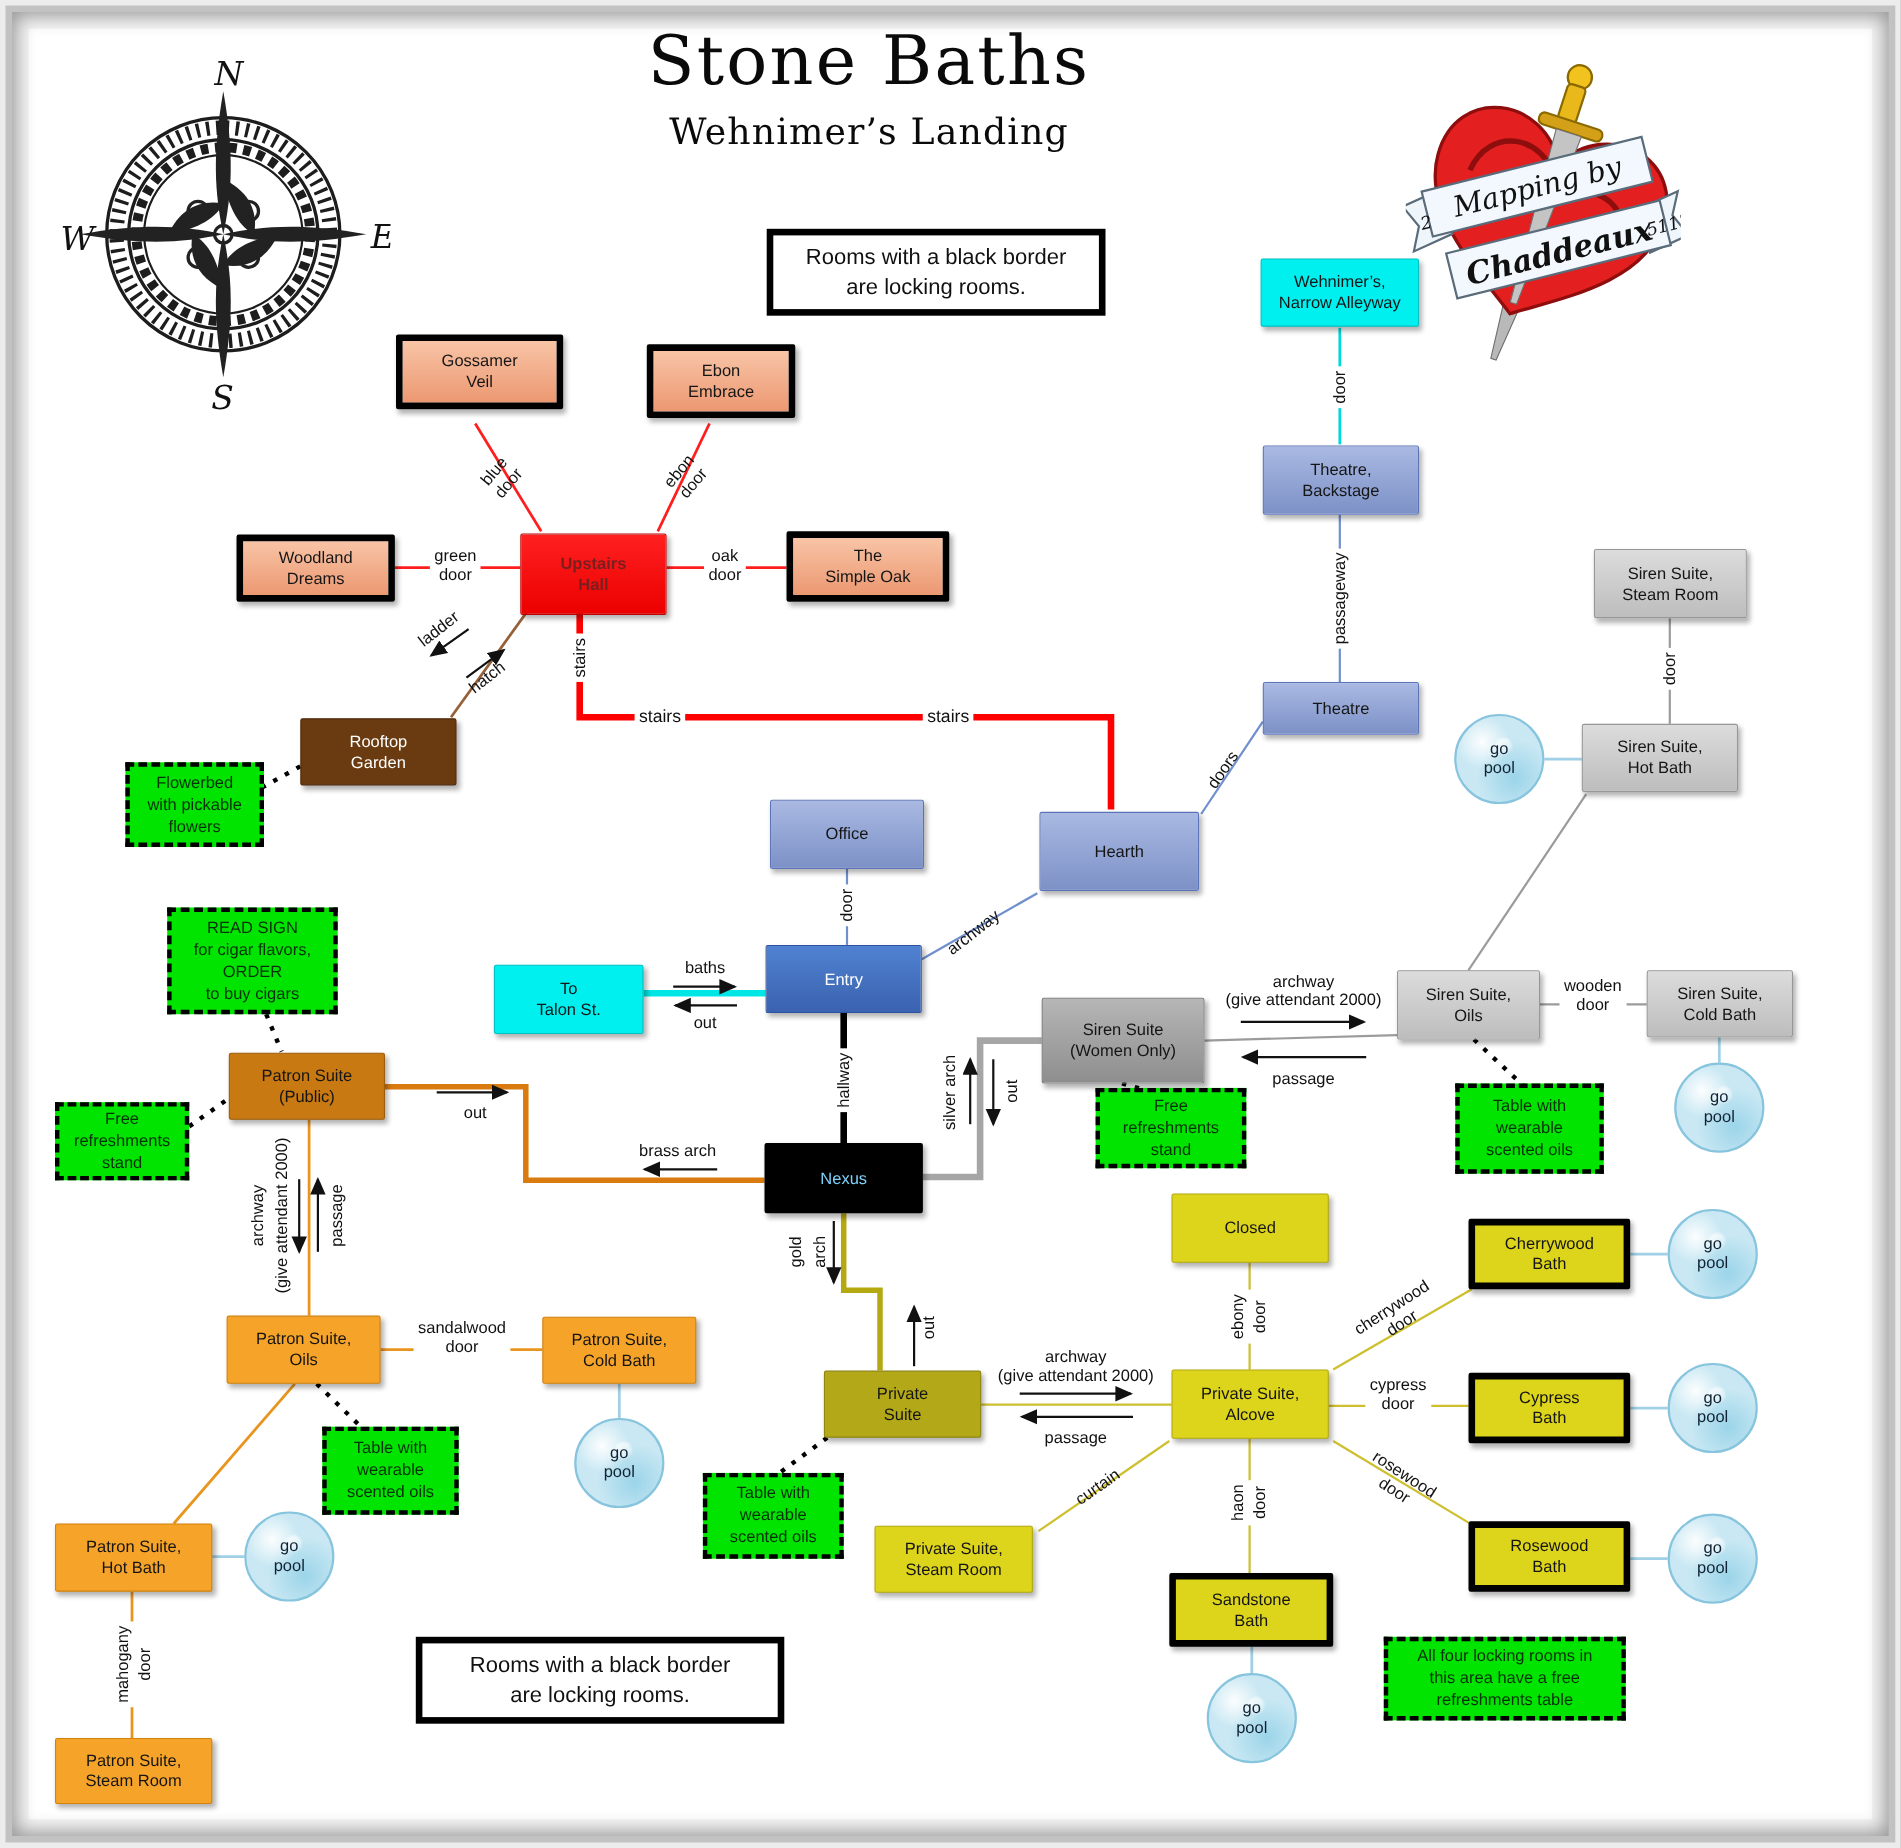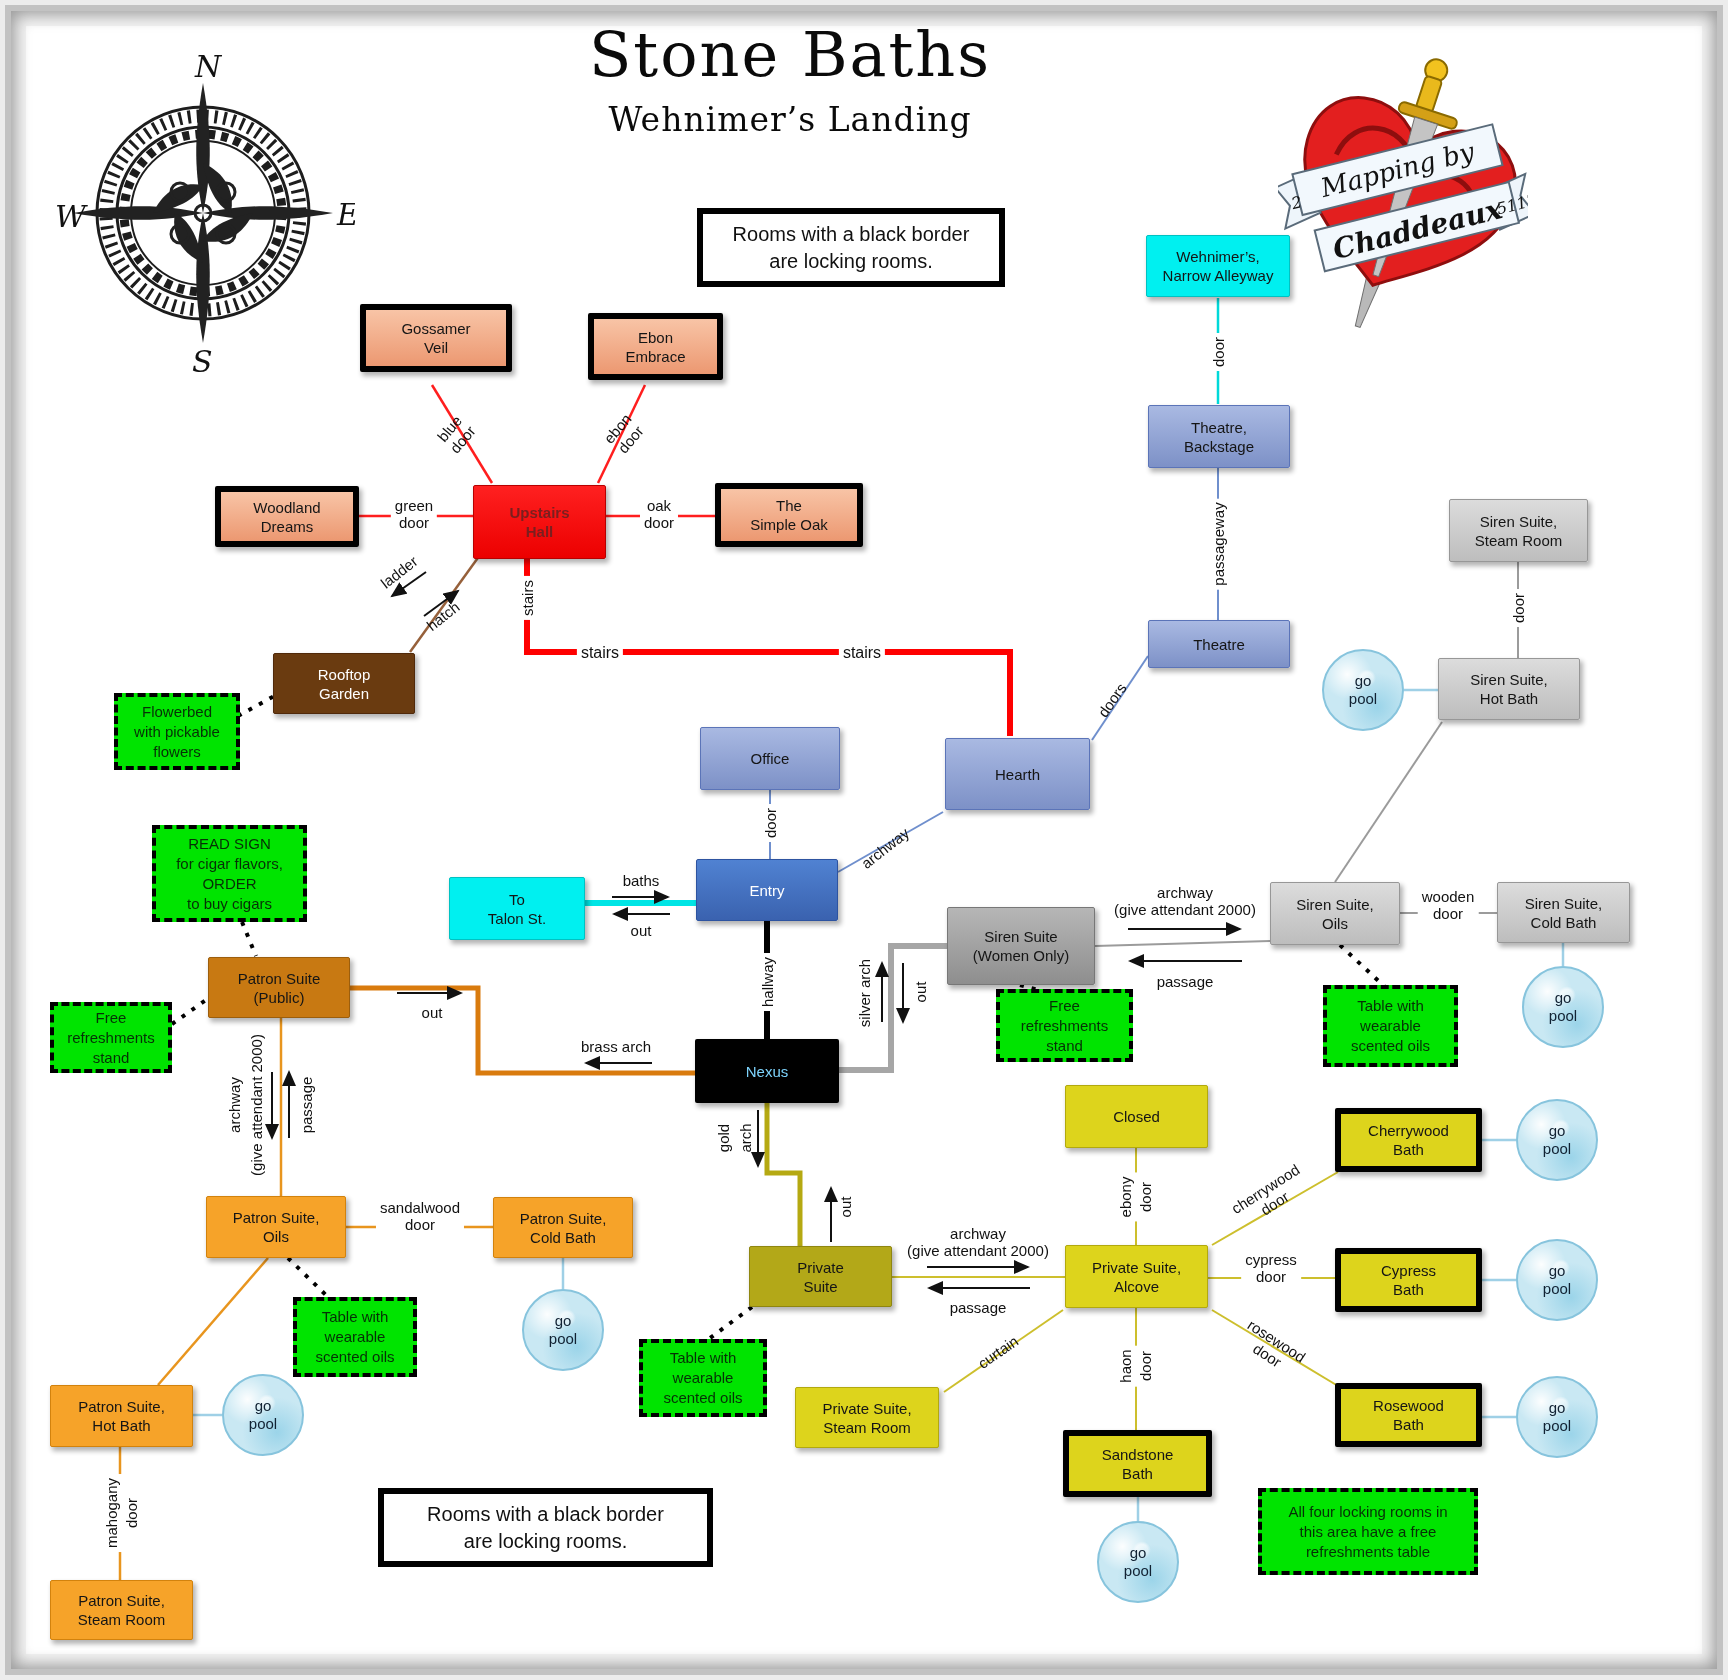--- a/index.html
+++ b/index.html
@@ -289,21 +289,21 @@
 stand</div>
   <div class="note" style="left:1323px;top:985px;width:135px;height:82px">Table with
 wearable
 scented oils</div>
   <div class="note" style="left:293px;top:1297px;width:124px;height:80px">Table with
 wearable
 scented oils</div>
   <div class="note" style="left:639px;top:1339px;width:128px;height:78px">Table with
 wearable
 scented oils</div>
-  <div class="note" style="left:1258px;top:1488px;width:220px;height:87px">All four locking rooms in
+  <div class="note" style="left:1258px;top:1488px;width:220px;height:76px">All four locking rooms in
 this area have a free
 refreshments table</div>
 
   <div class="pool" style="left:1322px;top:649px">go
 pool</div>
   <div class="pool" style="left:1522px;top:966px">go
 pool</div>
   <div class="pool" style="left:522px;top:1289px">go
 pool</div>
   <div class="pool" style="left:222px;top:1374px">go

